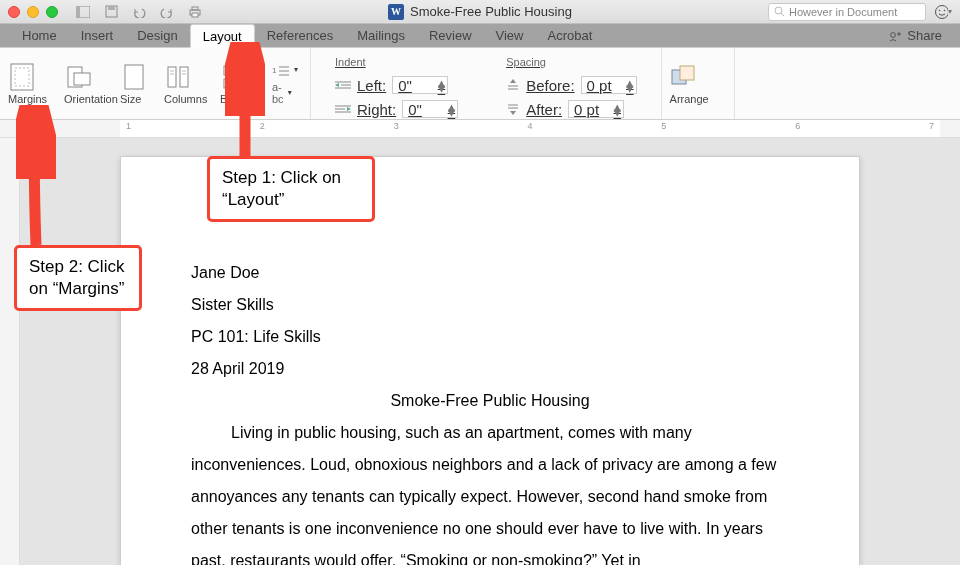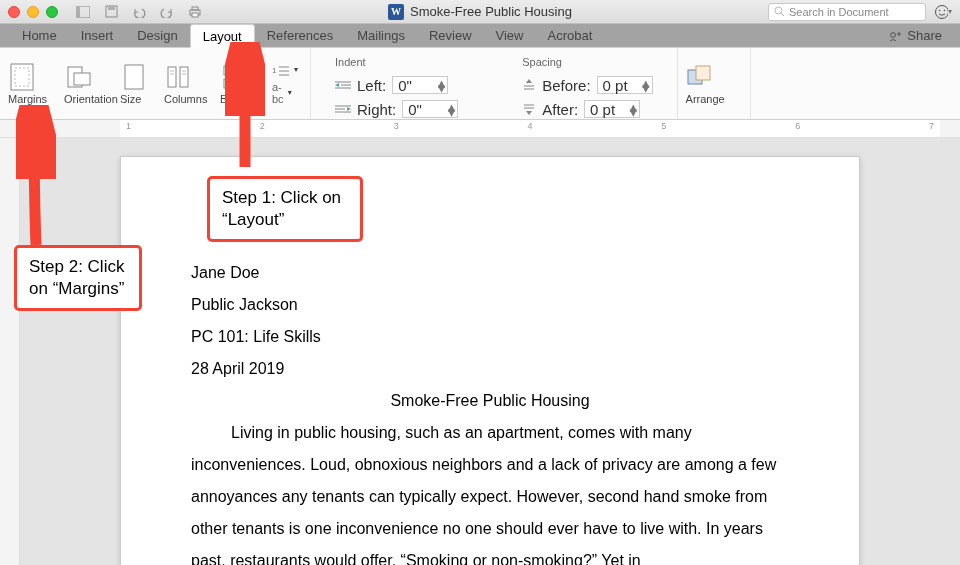--- a/index.html
+++ b/index.html
@@ -34,21 +34,21 @@
   .bigbtn { width:56px; display:flex; flex-direction:column; justify-content:center; gap:2px;}
   .bigbtn .ic { width:28px; height:28px; display:flex; align-items:center; justify-content:center;}
   .bigbtn .lbl { font-size:11px; color:#444;}
   .smcol { display:flex; flex-direction:column; justify-content:center; gap:4px; padding:0 4px;}
   .smbtn { display:flex; align-items:center; gap:4px; font-size:11px; color:#444;}
   .indentgrp { display:flex; flex-direction:column; padding:4px 10px; gap:6px;}
   .grplabel { font-size:11px; color:#666; padding-bottom:2px;}
   .fieldrow { display:flex; align-items:center; gap:6px; font-size:15px;}
   .fieldrow .numbox { width:56px; height:18px; background:#fff; border:1px solid #ccc; display:flex; align-items:center; justify-content:space-between; padding:0 2px 0 5px;}
   .stepper { display:flex; flex-direction:column; line-height:5px; color:#777;}
-  .twocol { display:flex; gap:44px;}
+  .twocol { display:flex; gap:28px;text-decoration:underline;}
 
   
   .ruler { height:18px; background:#f4f4f4; border-bottom:1px solid #ddd; position:relative;}
   .ruler-inner { position:absolute; left:120px; right:20px; top:0; bottom:0; background:#fff;}
   .ruler-inner .nums{position:absolute; top:1px; left:0; right:0; display:flex; justify-content:space-between; font-size:9px; color:#999; padding:0 6px;}
 
   
   .canvas { position:absolute; top:138px; left:0; right:0; bottom:0; background:#e4e4e4; overflow:hidden;}
   .vruler { position:absolute; left:0; top:0; width:20px; bottom:0; background:#f4f4f4; border-right:1px solid #ddd;}
   .page { position:absolute; left:120px; top:18px; width:740px; height:800px; background:#fff; border:1px solid #ccc; box-shadow:0 2px 6px rgba(0,0,0,.15); padding:100px 70px 40px 70px;}
@@ -108,21 +108,21 @@
         <span>W</span>
       </span>
     <span>Smoke-Free Public Housing</span>
   </div>
   <div class="searchwrap">
     <div class="searchbox">
       <svg width="11" height="11">
           <circle cx="4.5" cy="4.5" r="3.5" fill="none" stroke="#888"></circle>
           <line x1="7" y1="7" x2="10" y2="10" stroke="#888"></line>
         </svg>
-      <span style="margin-left:4px">Search in Document</span>
+      <span style="margin-left:4px">However in Document</span>
     </div>
     <div class="smile">
         <svg width="16" height="16">
           <circle cx="8" cy="8" r="6.5" fill="none" stroke="#555"></circle>
           <circle cx="5.5" cy="6.5" r=".8" fill="#555"></circle>
           <circle cx="10.5" cy="6.5" r=".8" fill="#555"></circle>
           <path d="M5 10 Q8 12.5 11 10" fill="none" stroke="#555"></path>
         </svg>
         <span style="font-size:8px;color:#777">▾</span>
       </div>
@@ -302,21 +302,21 @@
       <span>7</span>
     </div>
   </div>
 </div>
 
 <div class="canvas">
   <div class="vruler"></div>
   <div class="page">
     <div class="doc">
       <p class="line">Jane Doe</p>
-      <p class="line">Public Jackson</p>
+      <p class="line">Sister Skills</p>
       <p class="line">PC 101: Life Skills</p>
       <p class="line">28 April 2019</p>
       <p class="line center">Smoke-Free Public Housing</p>
       <p class="line para">Living in public housing, such as an apartment, comes with many inconveniences. Loud, obnoxious neighbors and a lack of privacy are among a few annoyances any tenants can typically expect. However, second hand smoke from other tenants is one inconvenience no one should ever have to live with. In years past, restaurants would offer, “Smoking or non-smoking?” Yet in</p>
     </div>
   </div>
 </div>
 
 <svg class="arrow" style="left:16px; top:105px;" width="40" height="145">
   <defs>
@@ -331,15 +331,15 @@
 </div>
 
 <svg class="arrow" style="left:225px; top:42px;" width="40" height="130">
   <defs>
       <marker id="ah1" markerWidth="12" markerHeight="12" refX="6" refY="3" orient="auto">
         <path d="M0 0 L12 3 L0 6 Z" fill="#f44332"></path>
       </marker>
     </defs>
   <path d="M20 125 C 20 80 20 40 20 8" stroke="#f44332" stroke-width="11" fill="none" marker-end="url(#ah1)"></path>
 </svg>
-<div class="callout" style="left:207px; top:176px; width:156px;">
+<div class="callout" style="left:207px; top:156px; width:168px;">
   <span>Step 1: Click on “Layout”</span>
 </div>
 
 </body></html>

